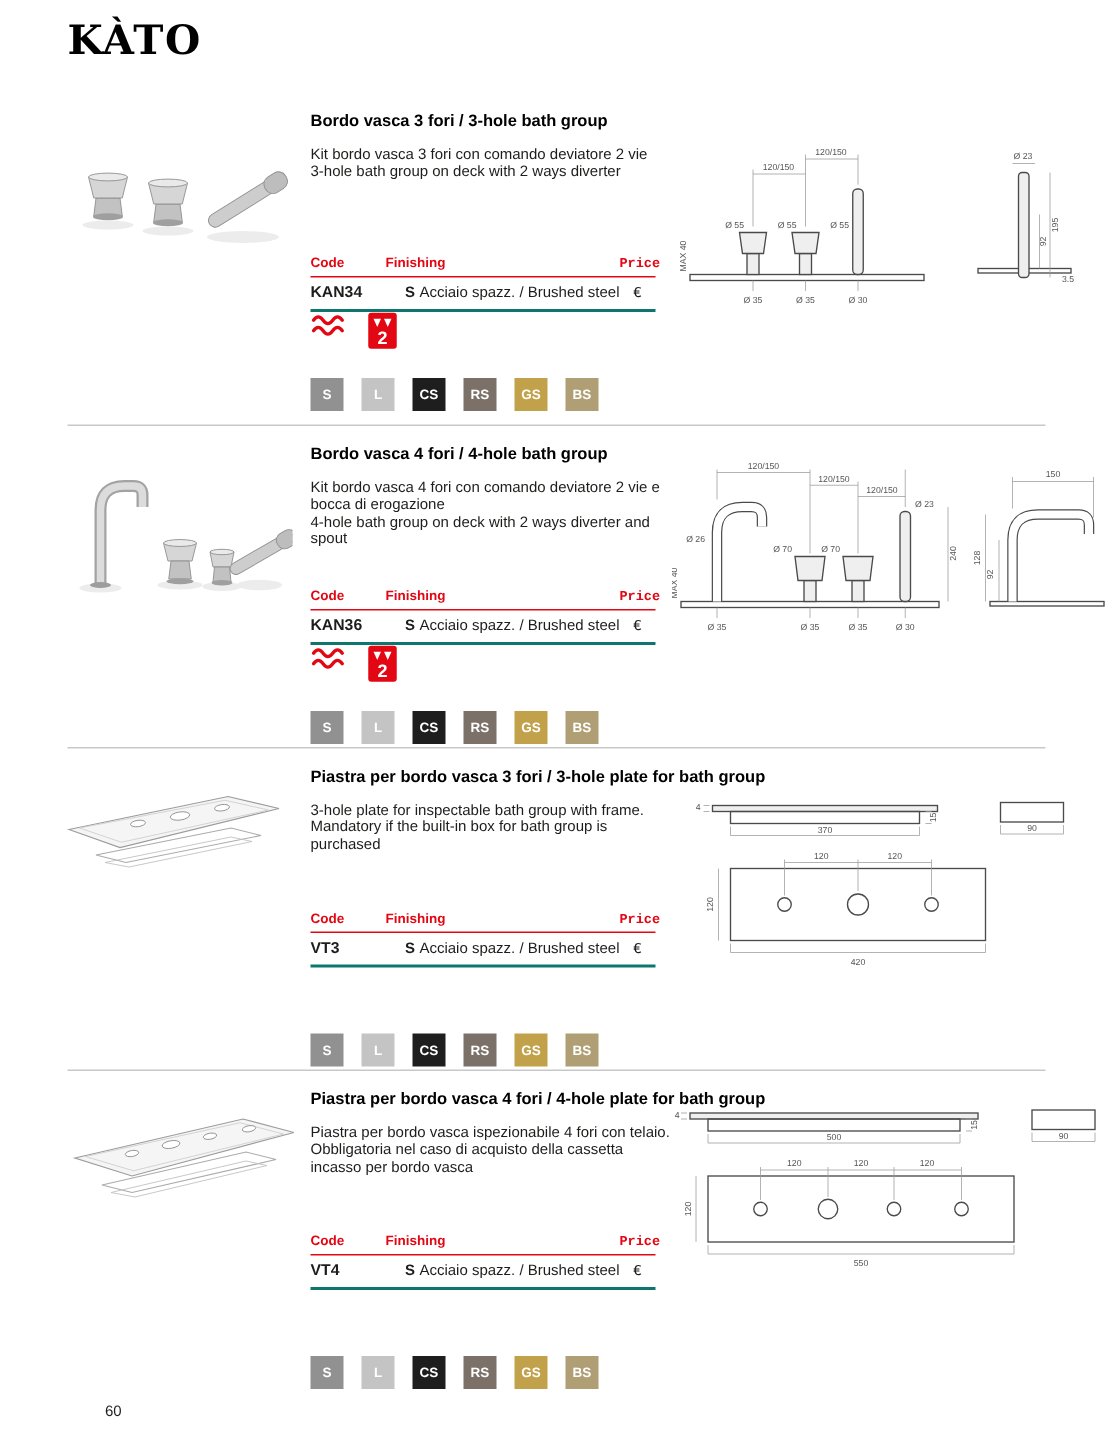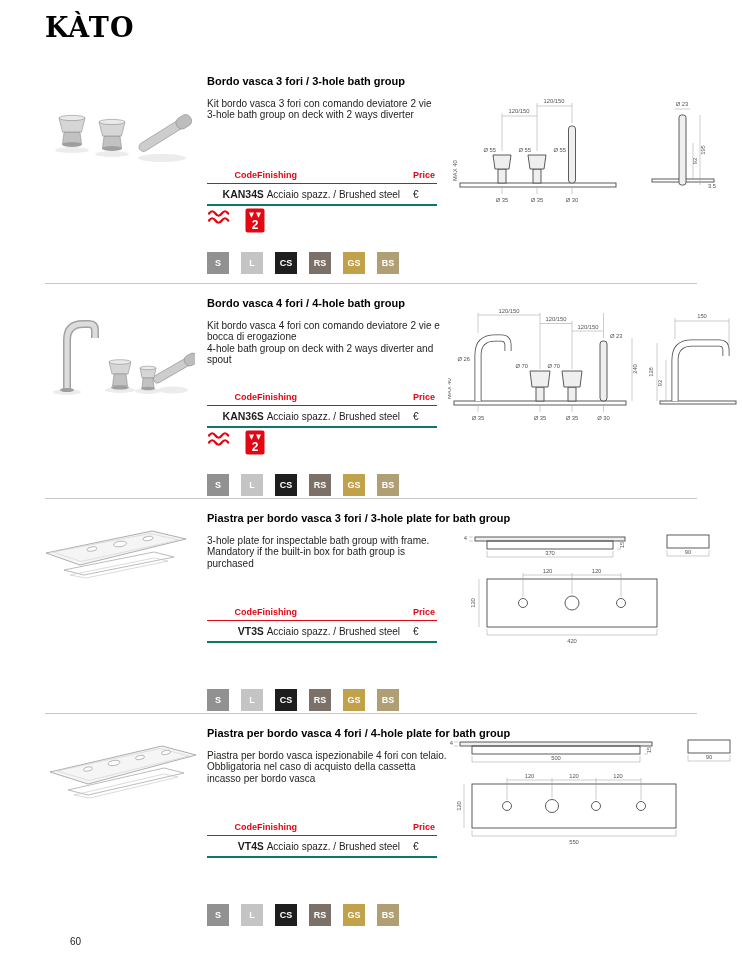--- a/index.html
+++ b/index.html
@@ -19,25 +19,25 @@
   .section { position:absolute; left:0; width:742px; height:215px;padding-left:16px; }
   .title {
     position:absolute; left:207px; top:7px;
     font-size:11px; font-weight:bold; white-space:nowrap; color:#000;
   }
   .desc { position:absolute; left:207px; top:30px; width:240px; font-size:10px; line-height:1.14; color:#1d1d1b; }
 
   .ptable { position:absolute; left:207px; top:102px; width:230px; }
   .thead { display:flex; align-items:baseline; font-size:9px; font-weight:bold; color:#e30613; padding-bottom:3px; border-bottom:1px solid #e30613; }
   .trow  { display:flex; align-items:baseline; padding:4px 0 4px 0; border-bottom:2px solid #0f766e; }
-  .c-code { width:50px;text-align:right; }
+  .c-code { width:50px; }
   .c-fin  { flex:1; }
-  .c-price{ width:24px; text-align:left; }
+  .c-price{ width:24px; text-align:center;font-family:Liberation Mono, monospace; }
   .code { font-weight:bold; font-size:10.5px; }
-  .fin  { font-size:10px; }
+  .fin  { font-size:10px;text-align:right; }
   .fin b { margin-right:3px; }
   .price { font-size:10px; }
 
   .icons { position:absolute; left:207px; top:140px; display:flex; gap:12px; align-items:flex-start; }
   .wave { stroke:#e30613; stroke-width:2.2; fill:none; stroke-linecap:round; }
   .divtxt { fill:#ffffff; font-weight:bold; font-size:12px; font-family:"Liberation Sans", sans-serif; }
 
   .swatches { position:absolute; left:207px; top:184px; display:flex; gap:12px; }
   .swatch {
     width:22px; height:22px; display:flex; align-items:center; justify-content:center;

